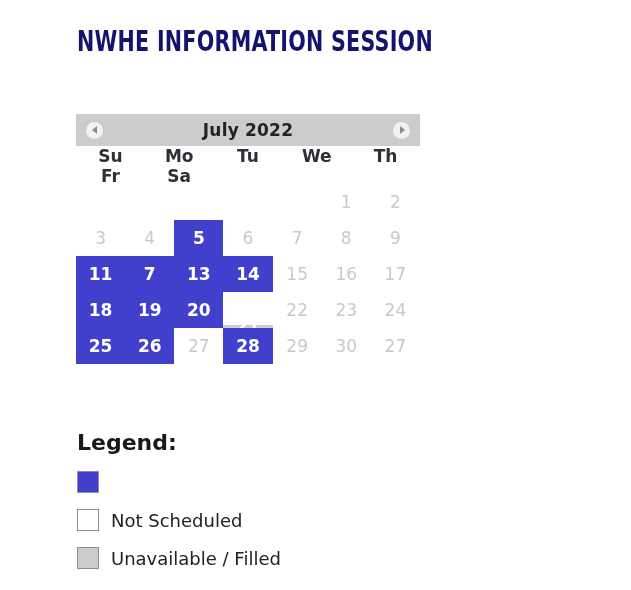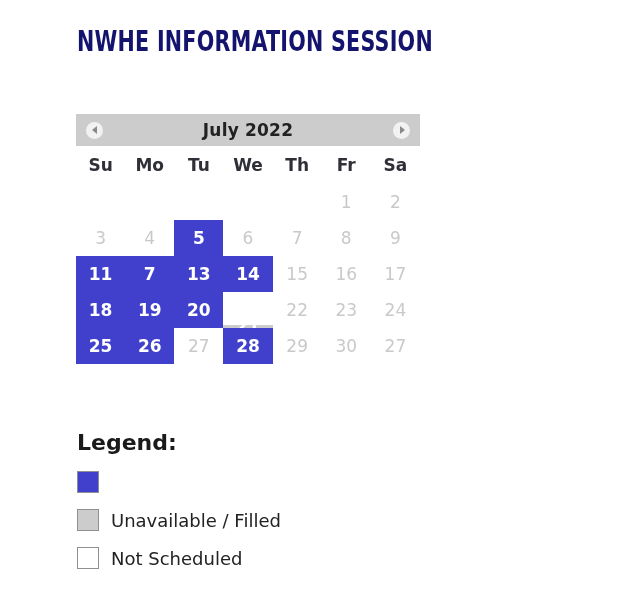--- a/index.html
+++ b/index.html
@@ -111,21 +111,21 @@
     border-right: 5px solid #8a8a8a;
     margin-right: 1px;
   }
   .nav-next .tri {
     border-left: 5px solid #8a8a8a;
     margin-left: 1px;
   }
 
   .dow-row {
     display: grid;
-    grid-template-columns: repeat(7, 1fr);
+    grid-template-columns: repeat(5, 1fr);
     height: 38px;
     align-items: center;
   }
   .dow {
     text-align: center;
     font-size: 17px;
     font-weight: 700;
     color: #2f2f38;
   }
 
@@ -267,23 +267,23 @@
 
   </div>
 
   <div class="legend">
     <div class="legend-title">Legend:</div>
     <div>
         <div class="legend-row">
           <span class="swatch available"></span>
         </div>
         <div class="legend-row">
+          <span class="swatch notscheduled"></span>
+          <span class="legend-label">Not Scheduled</span>
+        </div>
+        <div class="legend-row">
           <span class="swatch filled"></span>
           <span class="legend-label">Unavailable / Filled</span>
         </div>
-        <div class="legend-row">
-          <span class="swatch notscheduled"></span>
-          <span class="legend-label">Not Scheduled</span>
-        </div>
       </div>
   </div>
 
 </div>
 
 </body></html>

